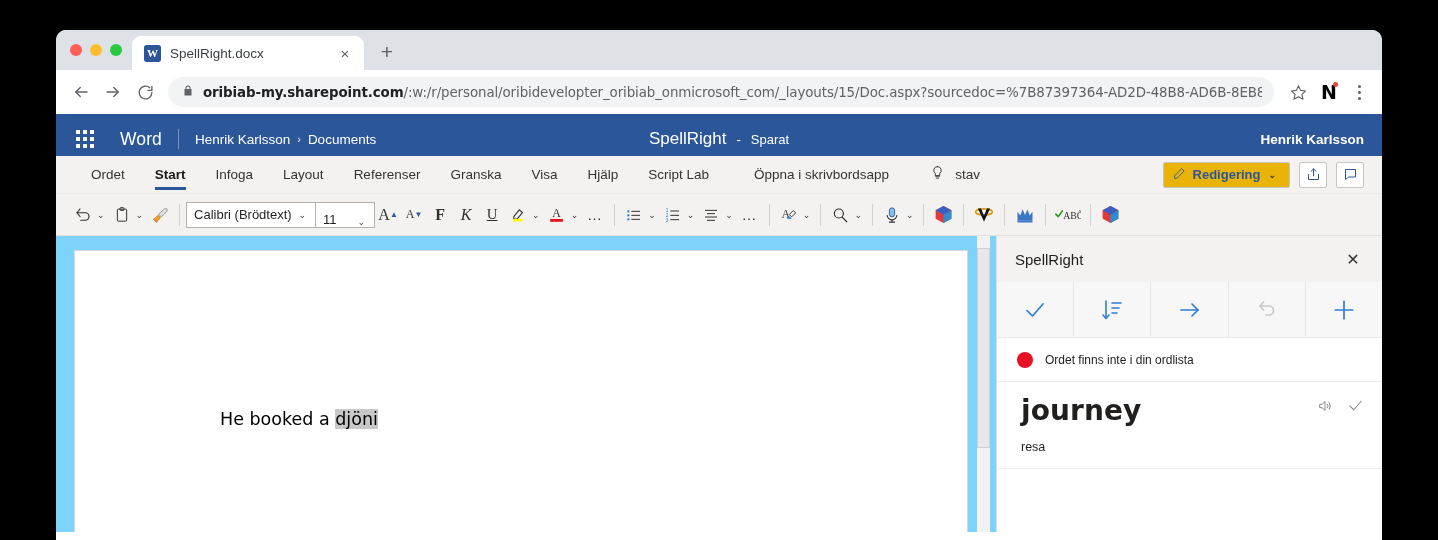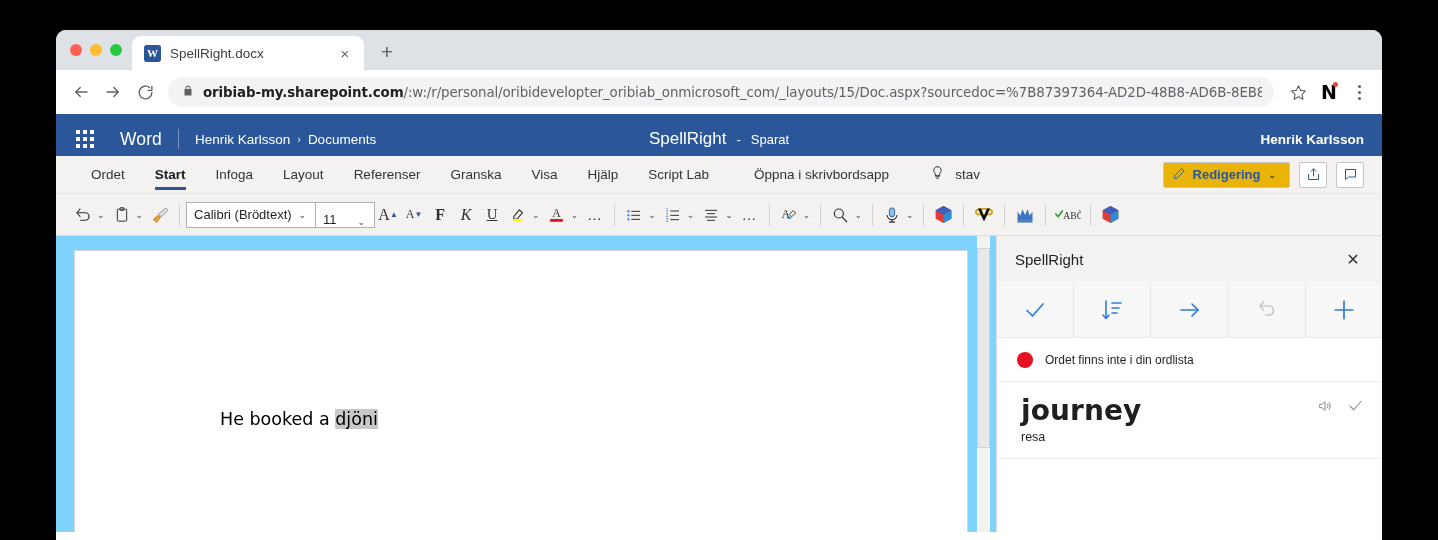--- a/index.html
+++ b/index.html
@@ -152,21 +152,21 @@
             border-right:1px solid #e8e8e8; color:#2f7ed8; }
   .pt-btn:last-child { border-right:none; }
   .pt-btn.disabled { color:#c8c8c8; }
   .status-row { height:44px; display:flex; align-items:center; gap:12px; padding:0 20px;
                 border-bottom:1px solid #ededed; }
   .status-dot { width:16px; height:16px; border-radius:50%; background:#e81123; flex:0 0 auto;}
   .status-txt { font-size:12px; color:#201f1e; }
   .sugg { padding:12px 20px 14px 24px; border-bottom:1px solid #ededed; position:relative; }
   .sugg-word { font-size:28px; color:#201f1e; font-weight:700;
                font-family:"DejaVu Sans", sans-serif; letter-spacing:.1px;}
-  .sugg-trans { font-size:12.5px; color:#201f1e; margin-top:3px; }
+  .sugg-trans { font-size:12.5px; color:#201f1e; margin-top:13px; }
   .sugg-actions { position:absolute; right:18px; top:15px; display:flex; align-items:center; gap:14px;
                   color:#8a8886; }
 </style>
 </head>
 <body>
 
 <div class="browser">
 
   <div class="tabstrip">
     <div class="traffic">

